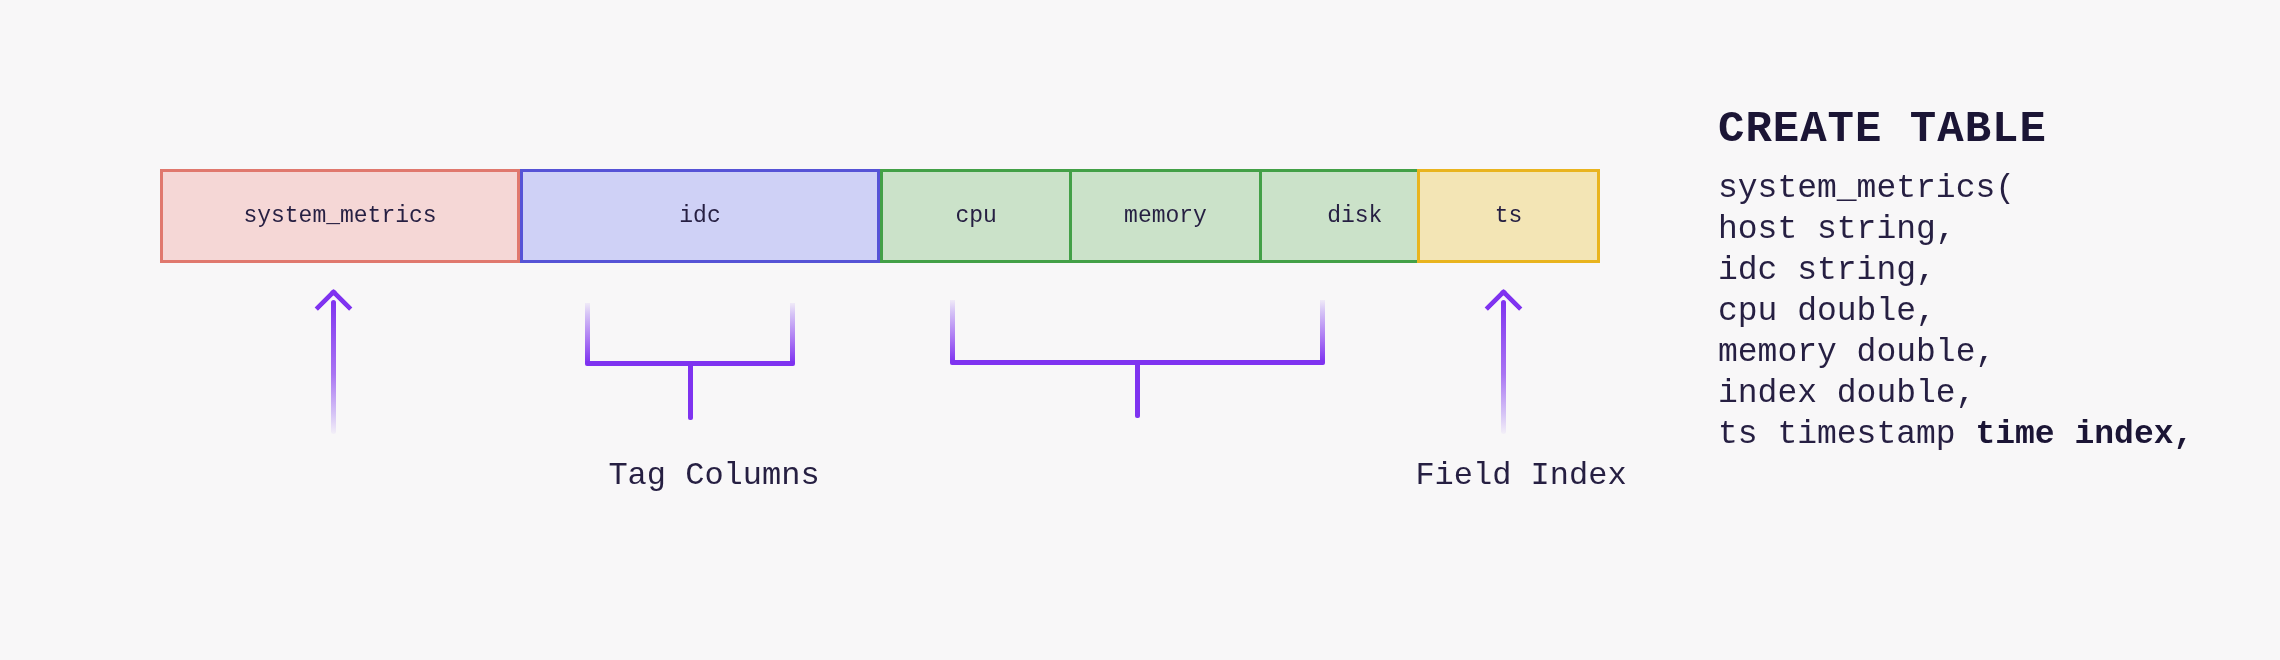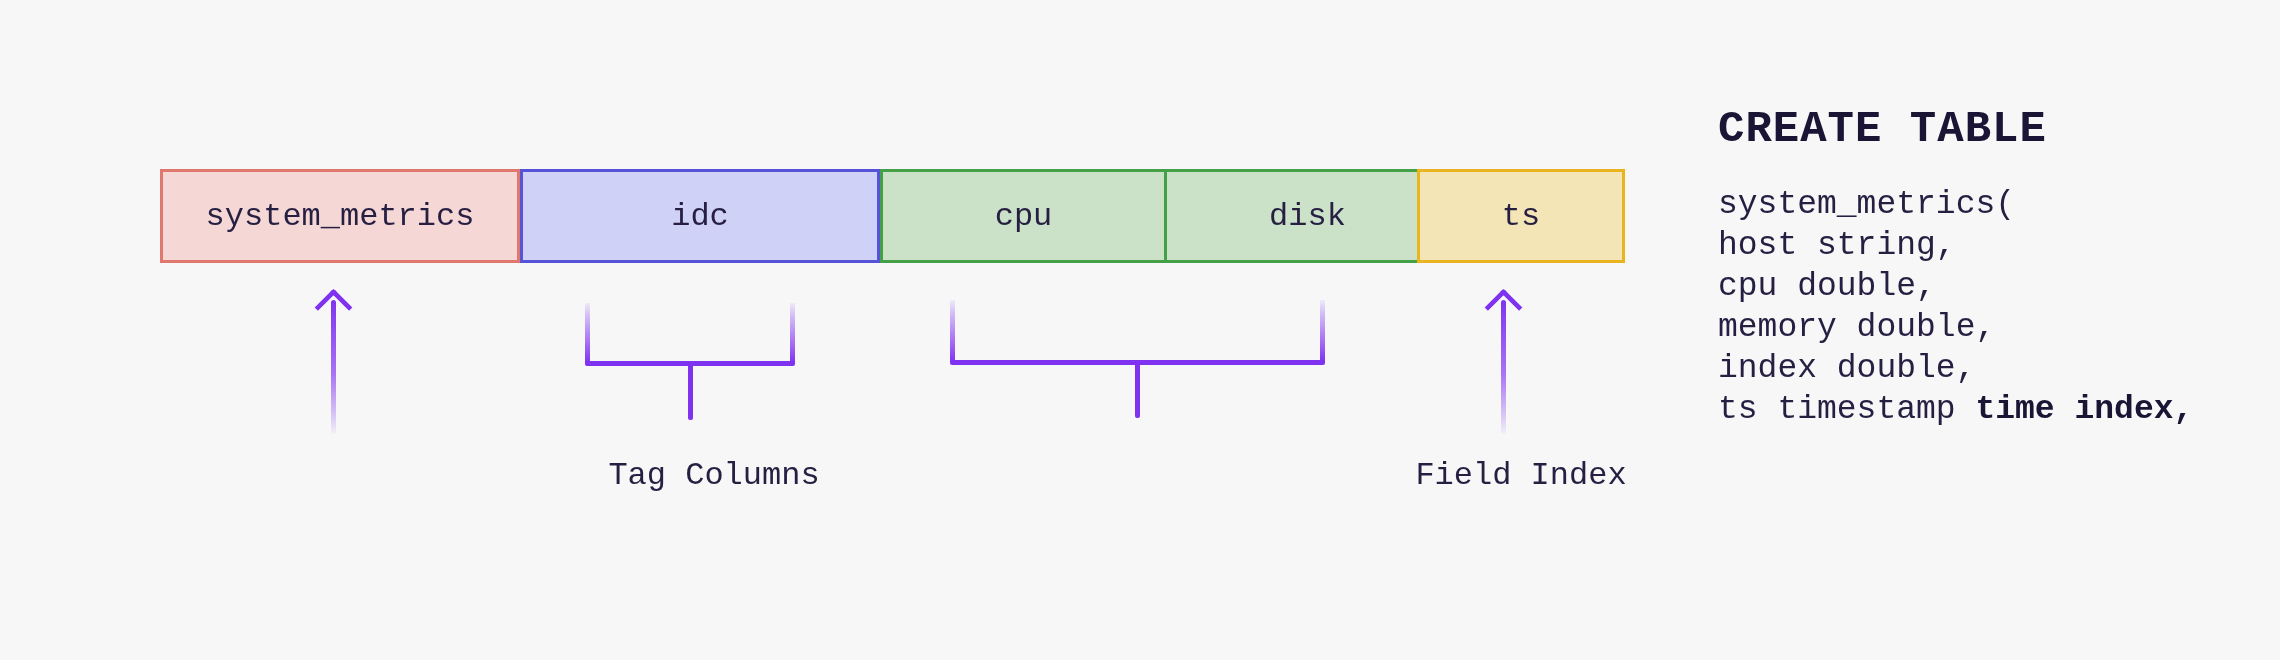--- a/index.html
+++ b/index.html
@@ -37,21 +37,21 @@
     top: 169px;
     height: 94px;
     display: flex;
     align-items: stretch;
   }
   .cell {
     flex: 1 1 0;
     display: flex;
     align-items: center;
     justify-content: center;
-    font-size: 32px;
+    font-size: 23px;
     color: var(--text);
     white-space: nowrap;
   }
   .group-measurement {
     left: 160px; width: 360px;
     background: var(--measurement-fill);
     border: 3px solid var(--measurement-border);
   }
   .group-tag {
     left: 520px; width: 360px;
@@ -59,21 +59,21 @@
     border: 3px solid var(--tag-border);
   }
   .group-tag .cell + .cell { border-left: 3px solid var(--tag-border); }
   .group-field {
     left: 880px; width: 571px;
     background: var(--field-fill);
     border: 3px solid var(--field-border);
   }
   .group-field .cell + .cell { border-left: 3px solid var(--field-border); }
   .group-time {
-    left: 1417px; width: 208px;
+    left: 1417px; width: 183px;
     background: var(--time-fill);
     border: 3px solid var(--time-border);
   }
 
   
   .arrow-shaft {
     position: absolute;
     width: 5px;
     border-radius: 3px;
     background: linear-gradient(to bottom, var(--connector-purple) 0%, #a974f3 55%, var(--connector-light) 85%, rgba(214,196,246,0.15) 100%);
@@ -121,21 +121,21 @@
     left: 1718px;
     top: 106px;
     color: var(--text);
   }
   .sql-title {
     font-size: 44px;
     font-weight: bold;
     color: var(--title-text);
     letter-spacing: 1px;
     line-height: 46px;
-    margin-bottom: 32px;
+    margin-bottom: 16px;
     white-space: nowrap;
   }
   .sql-line {
     font-size: 33px;
     line-height: 41px;
     white-space: pre;
   }
   .sql-bold { font-weight: bold; color: var(--title-text); }
 </style>
 </head>
@@ -146,20 +146,21 @@
   <div class="group group-measurement">
     <div class="cell">system_metrics</div>
   </div>
 
   <div class="group group-tag">
     <div class="cell">idc</div>
   </div>
 
   <div class="group group-field">
     <div class="cell">cpu</div>
+    <div class="cell">memory</div>
     <div class="cell">disk</div>
   </div>
 
   <div class="group group-time">
     <div class="cell">ts</div>
   </div>
 
   <div class="arrow-head" style="left: 320px; top: 294px;"></div>
   <div class="arrow-shaft" style="left: 331px; top: 300px; height: 134px;"></div>
 
@@ -176,19 +177,20 @@
   <div class="arrow-head" style="left: 1490px; top: 294px;"></div>
   <div class="arrow-shaft" style="left: 1501px; top: 300px; height: 134px;"></div>
 
   <div class="diagram-label" style="left: 714px;">Tag Columns</div>
   <div class="diagram-label" style="left: 1521px;">Field Index</div>
 
   <div class="sql-block">
     <div class="sql-title">CREATE TABLE</div>
     <div class="sql-line"><span>system_metrics(</span><span class="sql-bold"></span></div>
     <div class="sql-line"><span>host string,</span><span class="sql-bold"></span></div>
+    <div class="sql-line"><span>idc string,</span><span class="sql-bold"></span></div>
     <div class="sql-line"><span>cpu double,</span><span class="sql-bold"></span></div>
     <div class="sql-line"><span>memory double,</span><span class="sql-bold"></span></div>
     <div class="sql-line"><span>index double,</span><span class="sql-bold"></span></div>
     <div class="sql-line"><span>ts timestamp </span><span class="sql-bold">time index,</span></div>
   </div>
 
 </div>
 
 </body></html>

